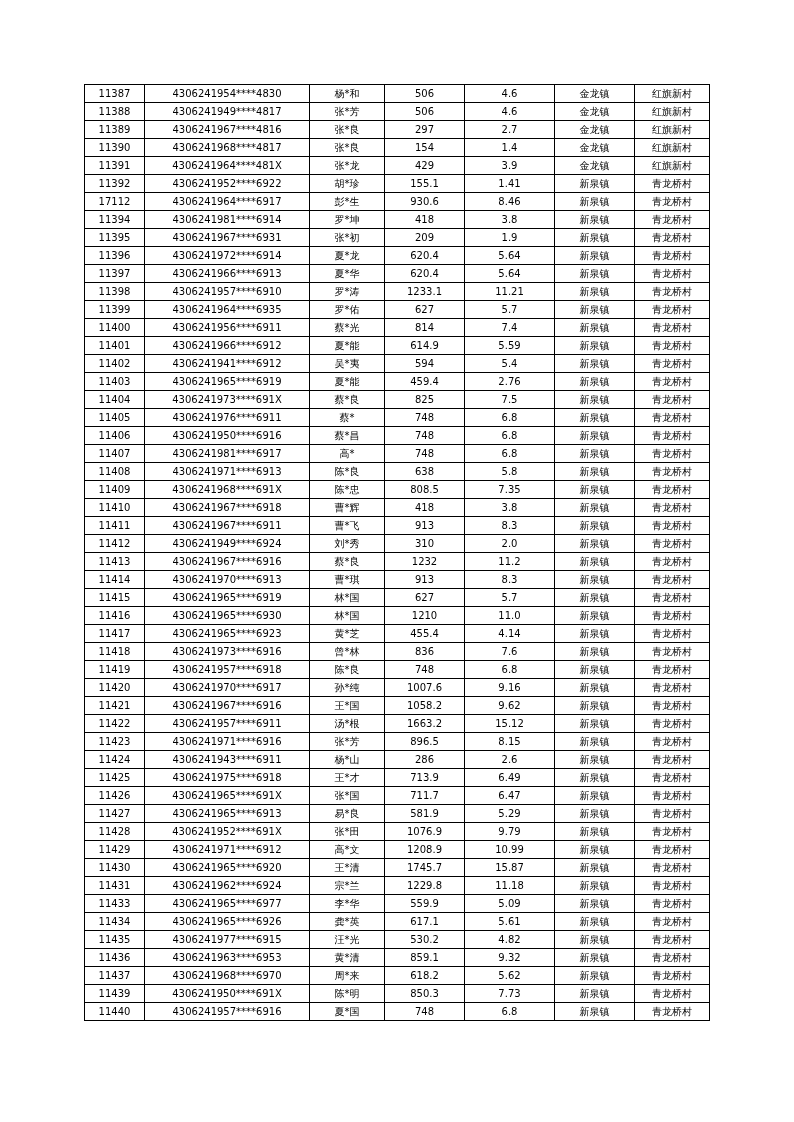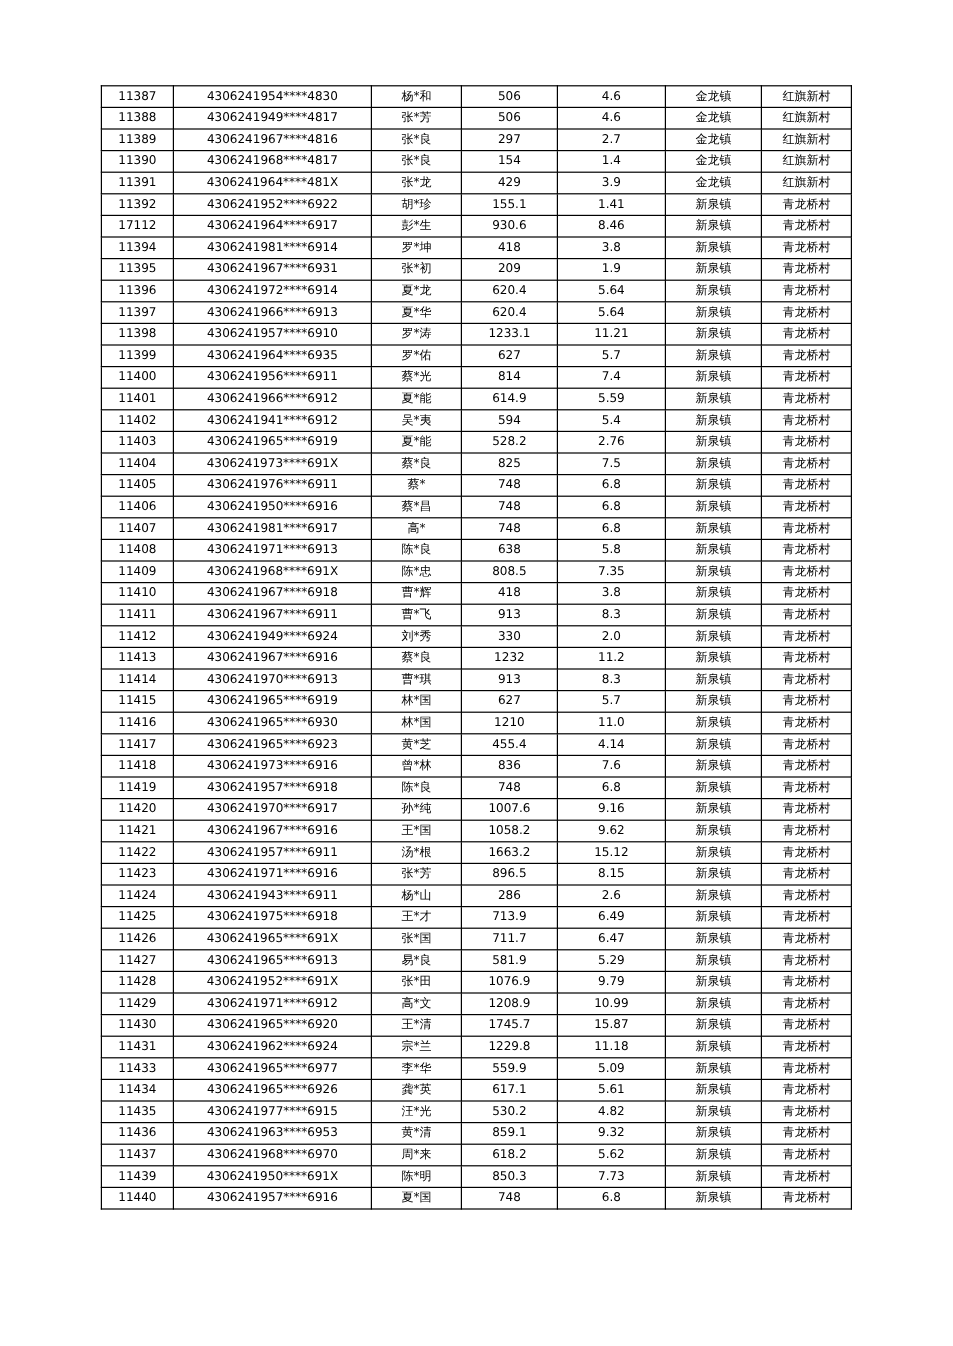--- a/index.html
+++ b/index.html
@@ -10,21 +10,21 @@
     width: 794px;
     height: 1122px;
     background: #ffffff;
     font-family: "DejaVu Sans", "Liberation Sans", sans-serif;
     position: relative;
     overflow: hidden;
   }
   .sheet {
     position: absolute;
     left: 84px;
-    top: 71px;
+    top: 84px;
   }
   table {
     border-collapse: collapse;
     table-layout: fixed;
   }
   td {
     border: 1px solid #000000;
     font-size: 10px;
     color: #000000;
     text-align: center;
@@ -199,21 +199,21 @@
           <td>吴*夷</td>
           <td>594</td>
           <td>5.4</td>
           <td>新泉镇</td>
           <td>青龙桥村</td>
         </tr>
         <tr>
           <td>11403</td>
           <td>4306241965****6919</td>
           <td>夏*能</td>
-          <td>528.2</td>
+          <td>459.4</td>
           <td>2.76</td>
           <td>新泉镇</td>
           <td>青龙桥村</td>
         </tr>
         <tr>
           <td>11404</td>
           <td>4306241973****691X</td>
           <td>蔡*良</td>
           <td>825</td>
           <td>7.5</td>
@@ -280,21 +280,21 @@
           <td>曹*飞</td>
           <td>913</td>
           <td>8.3</td>
           <td>新泉镇</td>
           <td>青龙桥村</td>
         </tr>
         <tr>
           <td>11412</td>
           <td>4306241949****6924</td>
           <td>刘*秀</td>
-          <td>330</td>
+          <td>310</td>
           <td>2.0</td>
           <td>新泉镇</td>
           <td>青龙桥村</td>
         </tr>
         <tr>
           <td>11413</td>
           <td>4306241967****6916</td>
           <td>蔡*良</td>
           <td>1232</td>
           <td>11.2</td>

